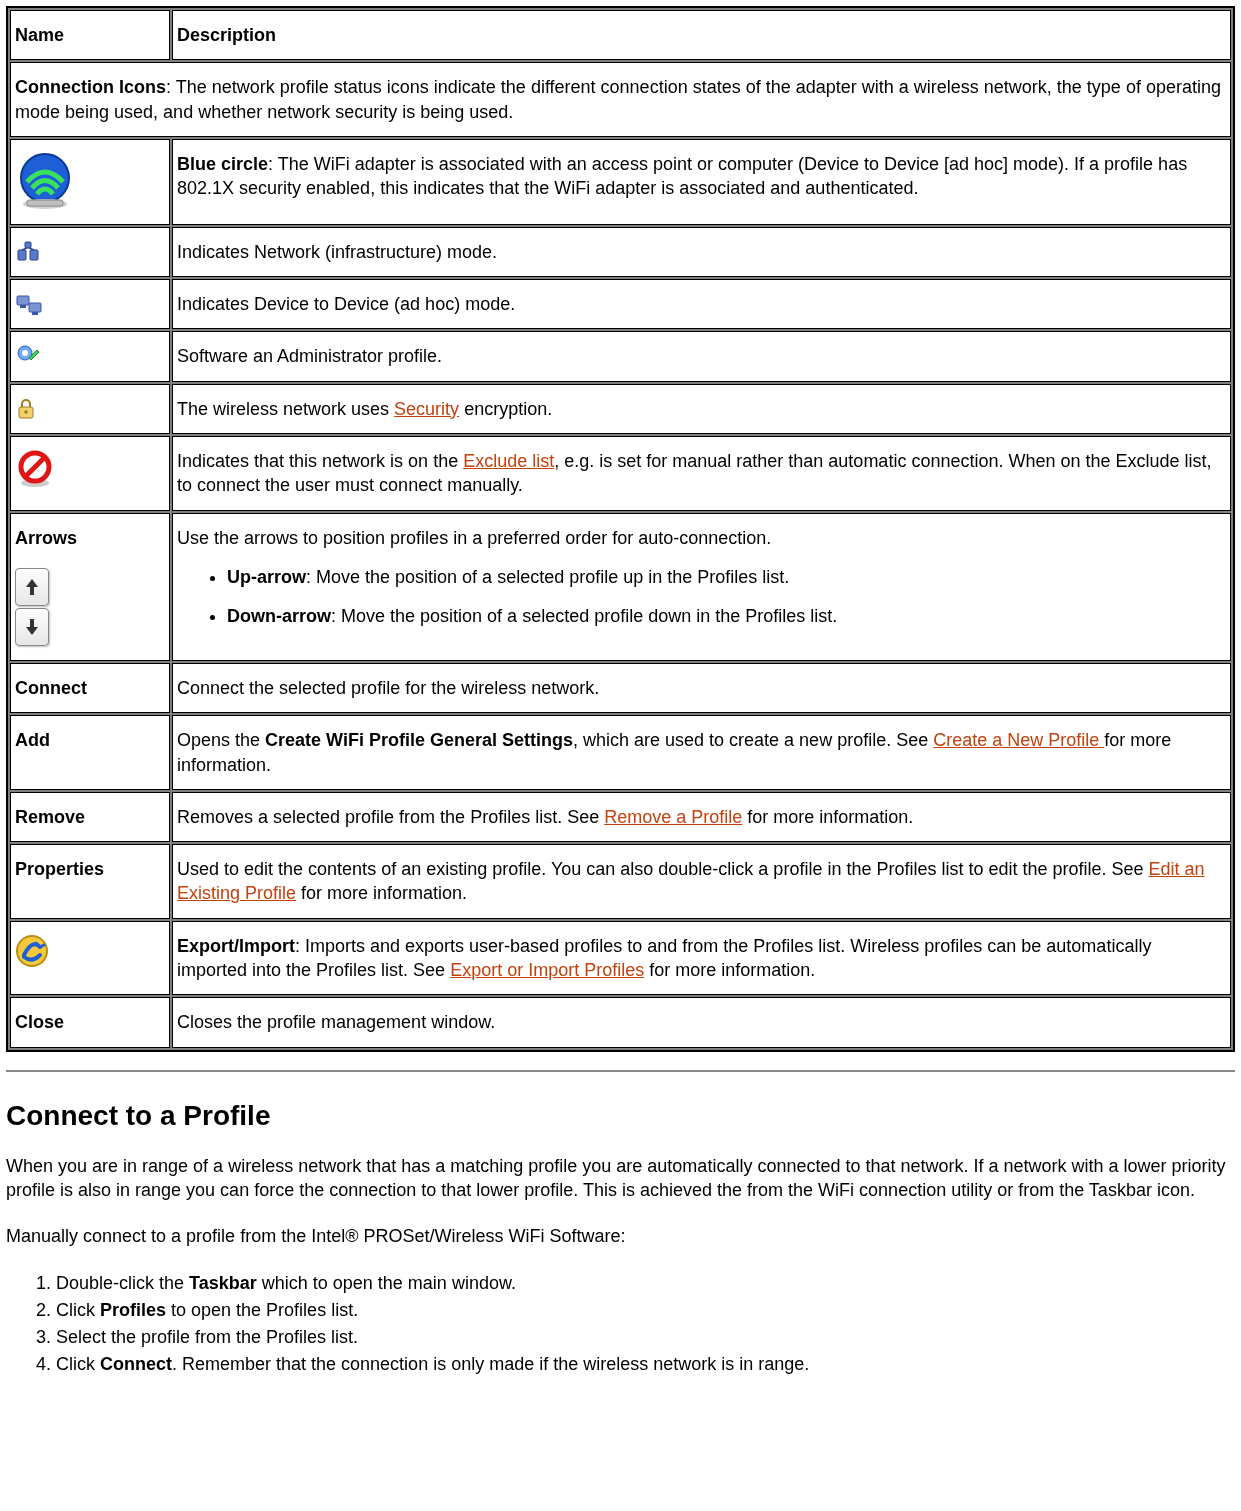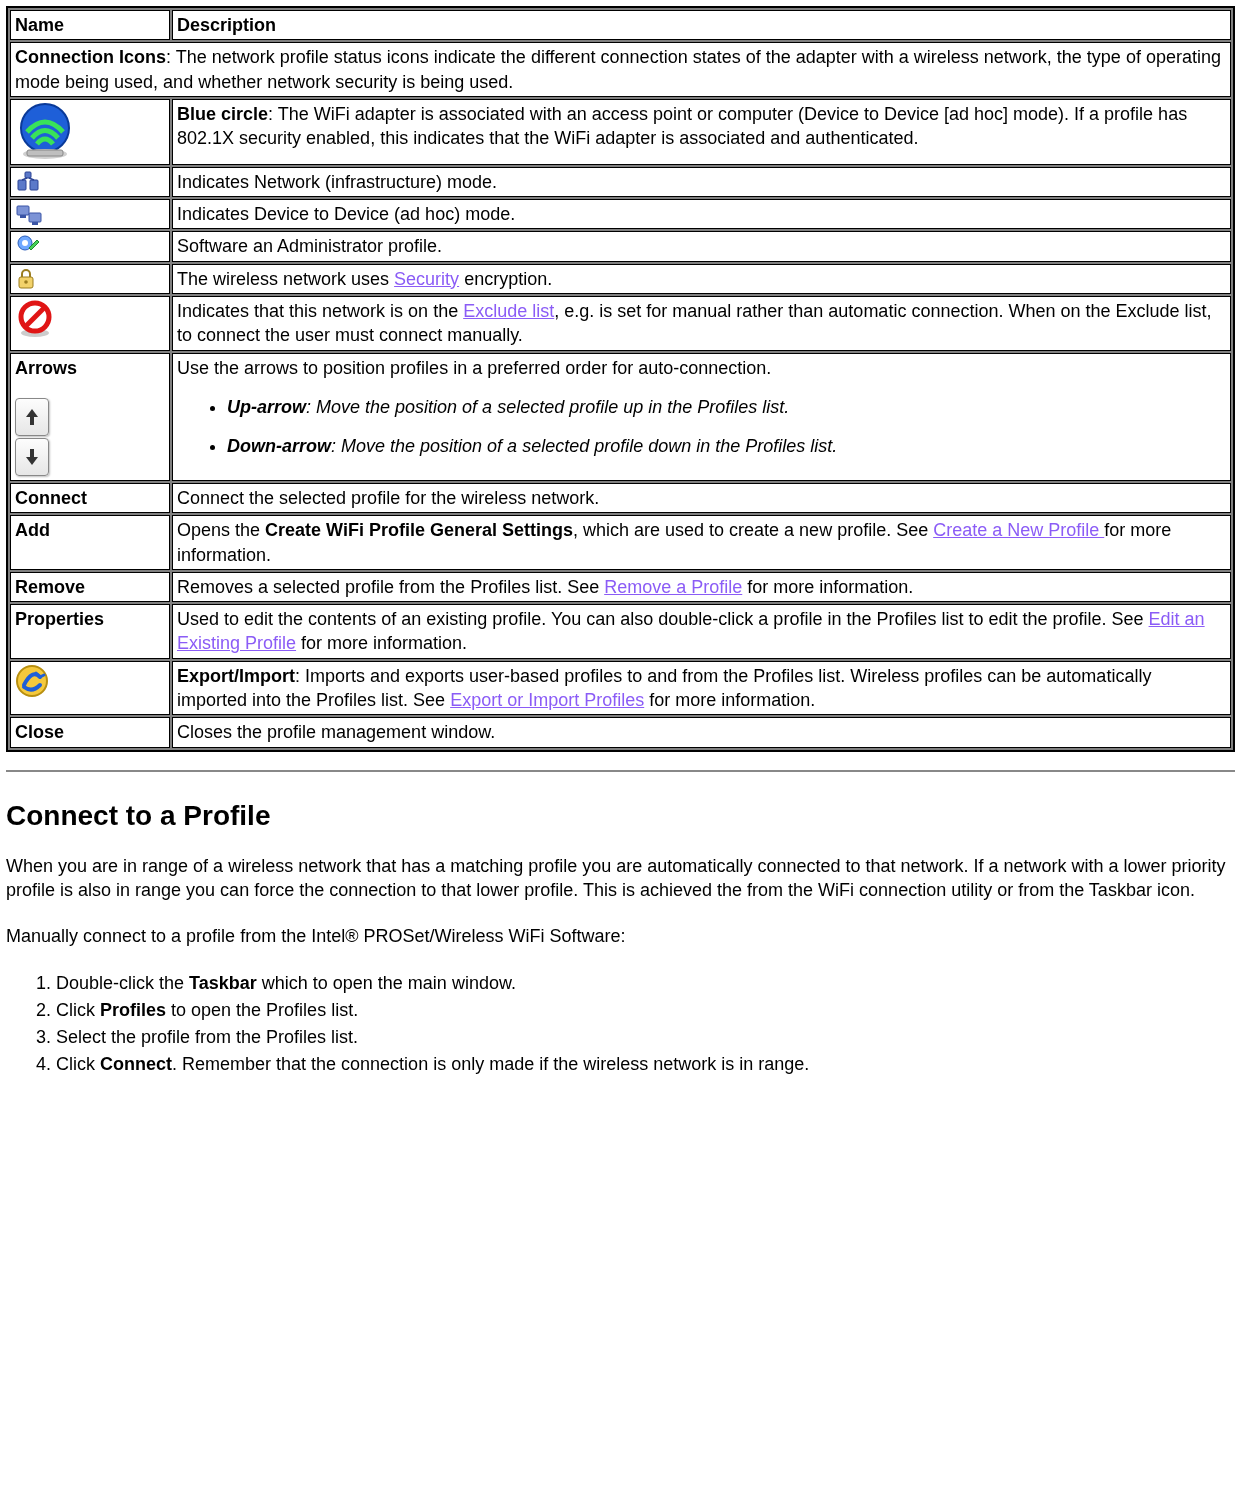--- a/index.html
+++ b/index.html
@@ -15,34 +15,34 @@
   table.main {
     border-collapse: separate;
     border-spacing: 2px;
     width: 100%;
     border: 2px solid #000;
     background: #808080;
   }
   table.main td {
     border: 1px solid #000;
     background: #fff;
-    padding: 2px 4px;
+    padding: 12px 4px;
     vertical-align: top;
     line-height: 1.35;
   }
   td.namecol { width: 160px; }
   b { font-weight: 700; }
-  a { color: #8b5cf6; text-decoration: underline; }
+  a { color: #c2410c; text-decoration: underline; }
   hr.sep { border: none; border-top: 2px solid #888; margin: 18px 0 8px 0; }
   h2.section { font-size: 28px; font-weight: 700; margin: 28px 0 22px 0; }
   p.body { margin: 0 0 22px 0; line-height: 1.35; }
   ol.steps { margin: 0 0 0 30px; padding: 0 0 0 20px; }
   ol.steps li { margin: 2px 0; line-height: 1.4; }
   ul.disc { list-style-type: disc; margin: 14px 0 14px 30px; padding-left: 20px; }
-  ul.disc li { margin: 15px 0; font-style: italic; }
+  ul.disc li { margin: 15px 0; }
   .icon-cell { }
   svg.ic { display: block; }
   .arrow-btn {
     width: 34px; height: 38px;
     border: 1px solid #888; border-radius: 4px;
     background: linear-gradient(#fdfdfd,#e6e6e6);
     display: flex; align-items: center; justify-content: center;
     margin: 2px 0;
     box-shadow: 1px 1px 2px rgba(0,0,0,.25);
   }

